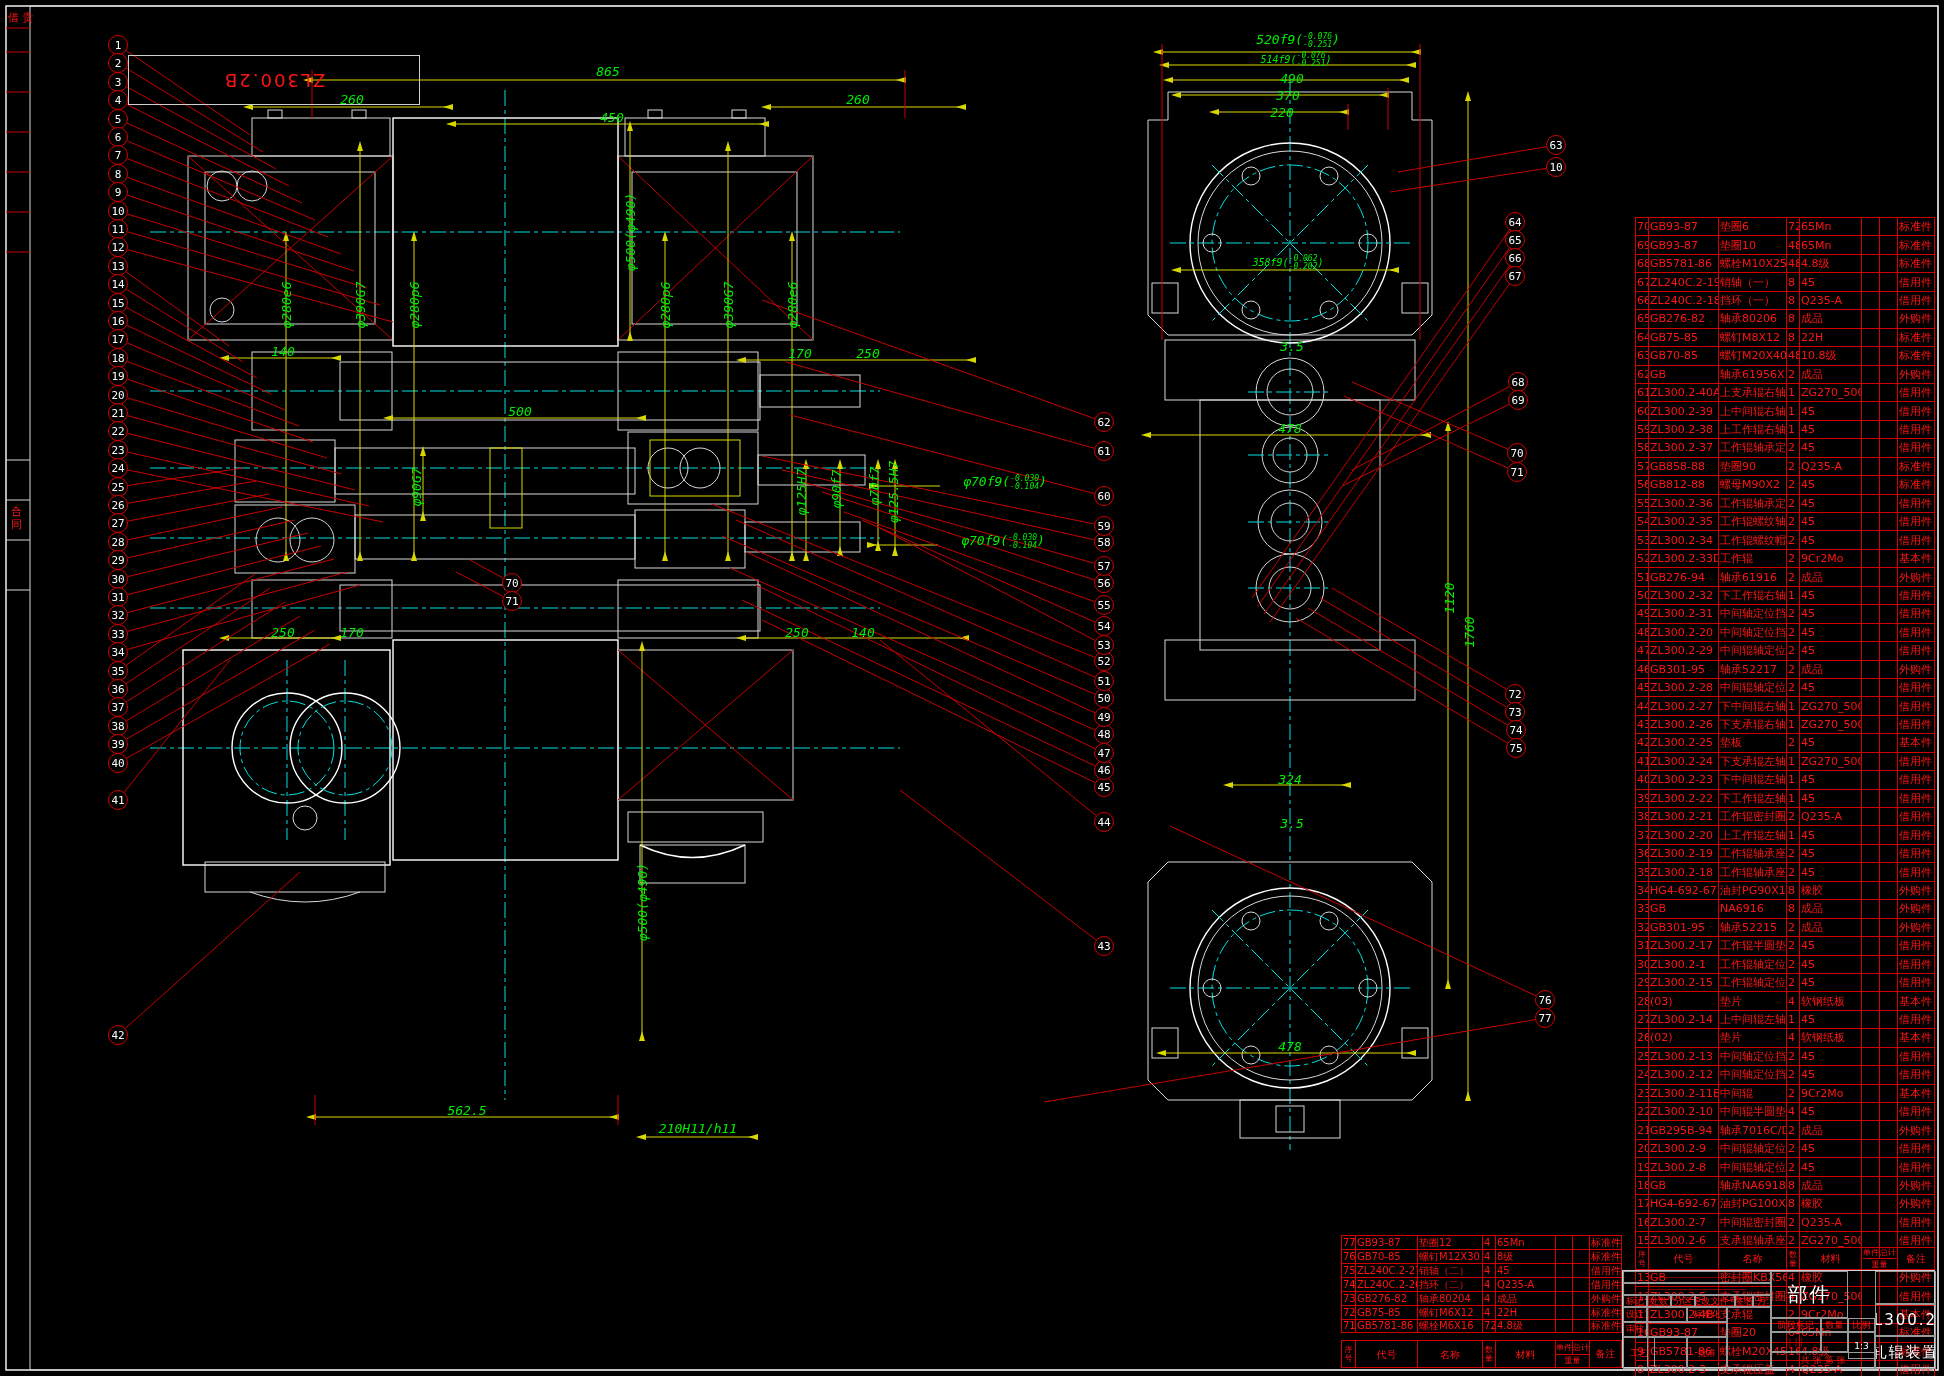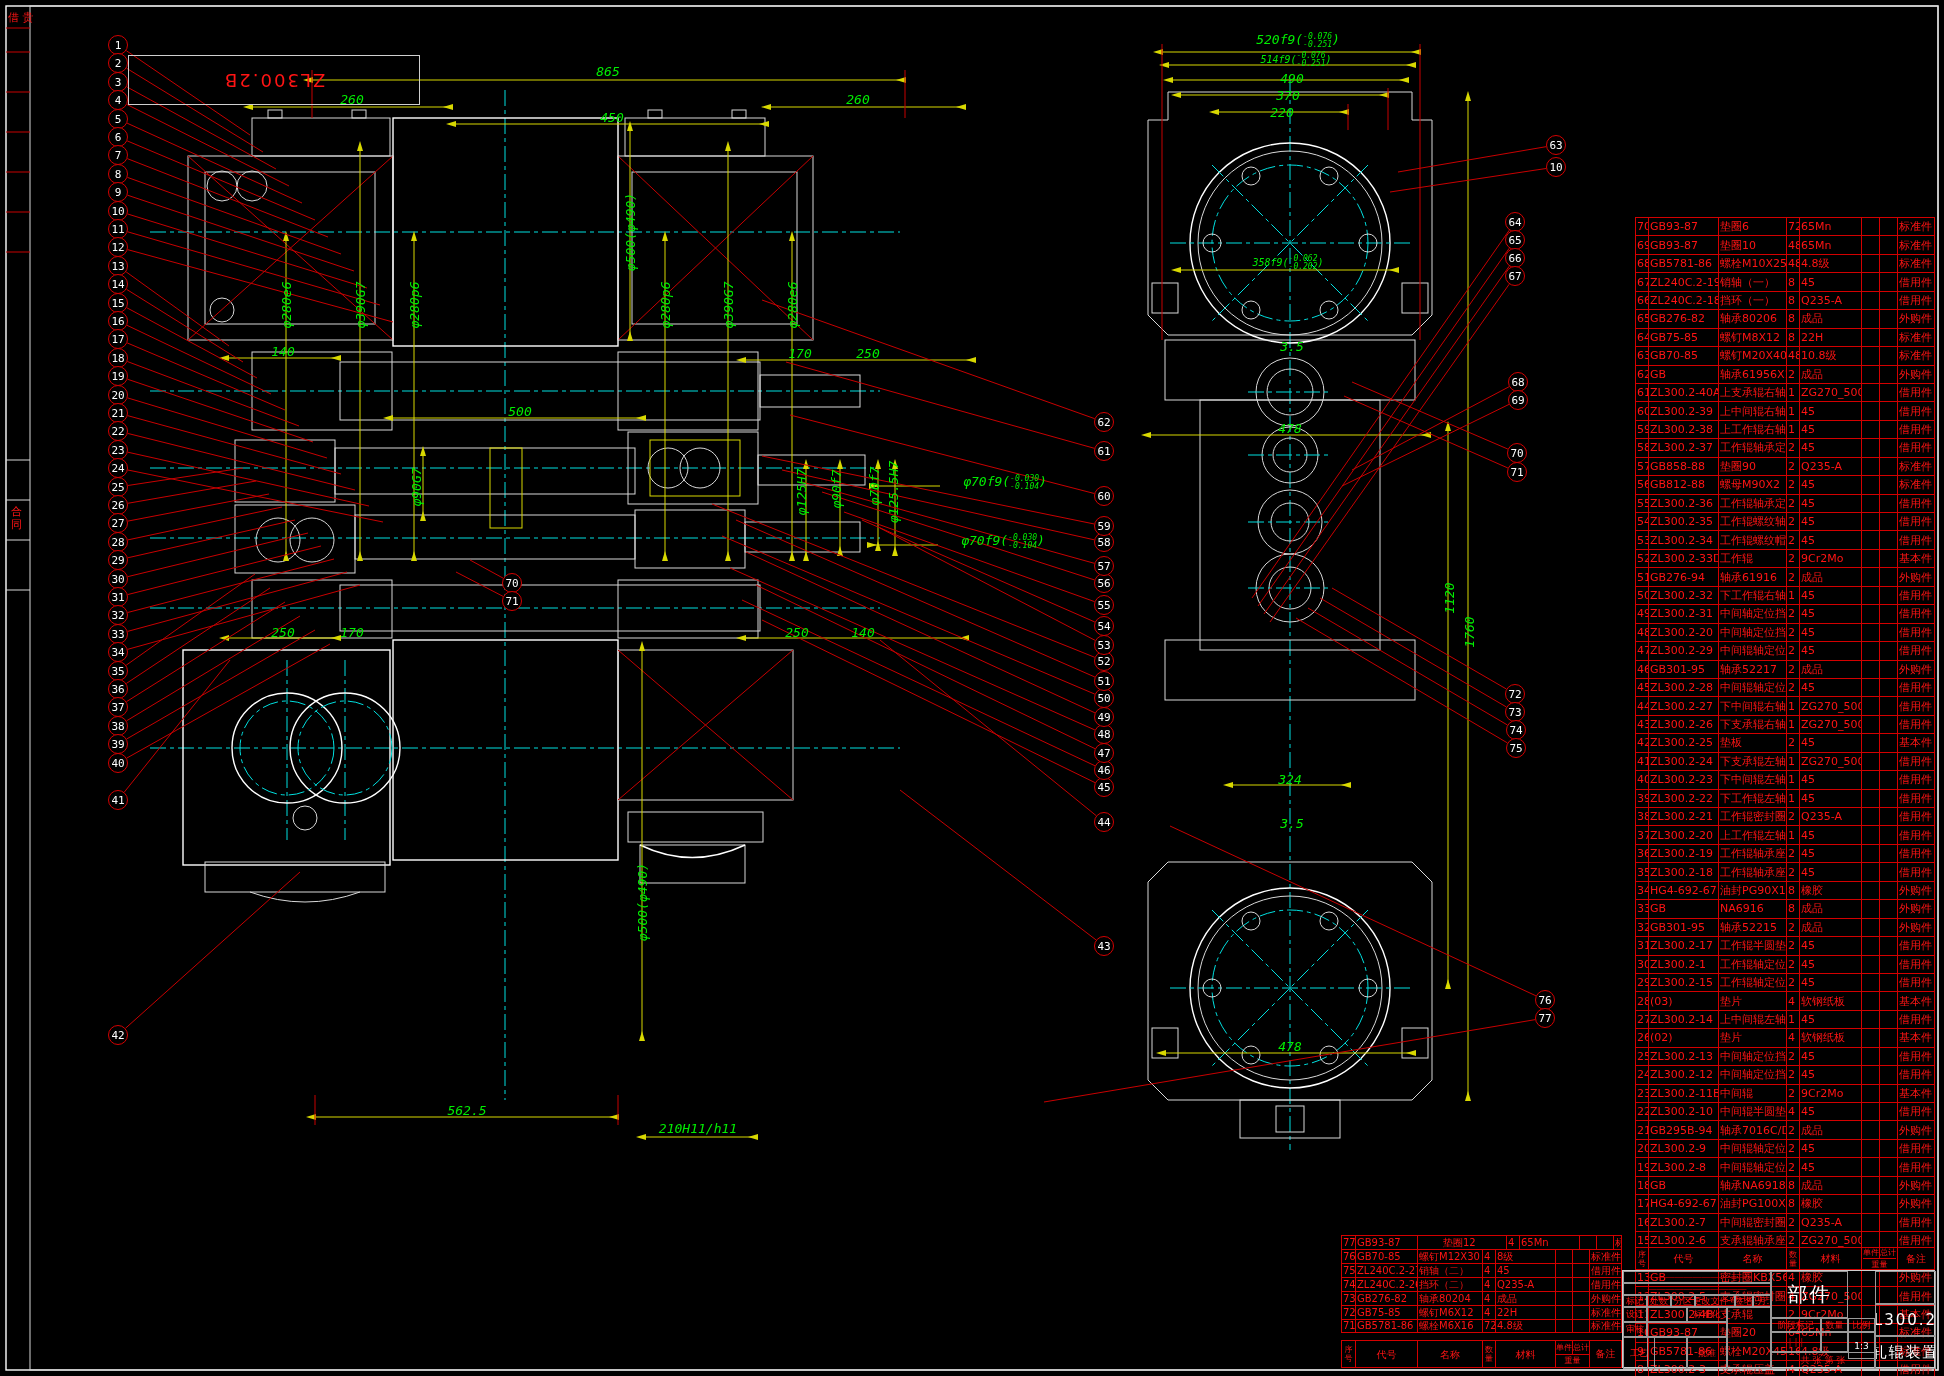--- a/index.html
+++ b/index.html
@@ -995,21 +995,21 @@
           <div>总计</div>
         </div>
         <div class="bot">重量</div>
       </div>
       <div class="bhc" style="width: 36px; flex: 0 0 36px;">备注</div>
     </div>
 <div id="bom-small" class="bom" style="left:1341px;top:1235px;width:281px;">
       <div class="bomrow" style="height: 14px; font-size: 10px;">
         <div class="bc" style="width: 14px; flex: 0 0 14px;">77</div>
         <div class="bc" style="width: 62px; flex: 0 0 62px;">GB93-87</div>
-        <div class="bc" style="width: 65px; flex: 0 0 65px; margin-left: 24px;">垫圈12</div>
+        <div class="bc" style="width: 65px; flex: 0 0 65px;">垫圈12</div>
         <div class="bc" style="width: 13px; flex: 0 0 13px;">4</div>
         <div class="bc" style="width: 60px; flex: 0 0 60px;">65Mn</div>
         <div class="bc" style="width: 17px; flex: 0 0 17px;"></div>
         <div class="bc" style="width: 17px; flex: 0 0 17px;"></div>
         <div class="bc" style="width: 31px; flex: 0 0 31px;">标准件</div>
       </div>
       <div class="bomrow" style="height: 14px; font-size: 10px;">
         <div class="bc" style="width: 14px; flex: 0 0 14px;">76</div>
         <div class="bc" style="width: 62px; flex: 0 0 62px;">GB70-85</div>
         <div class="bc" style="width: 65px; flex: 0 0 65px;">螺钉M12X30</div>

